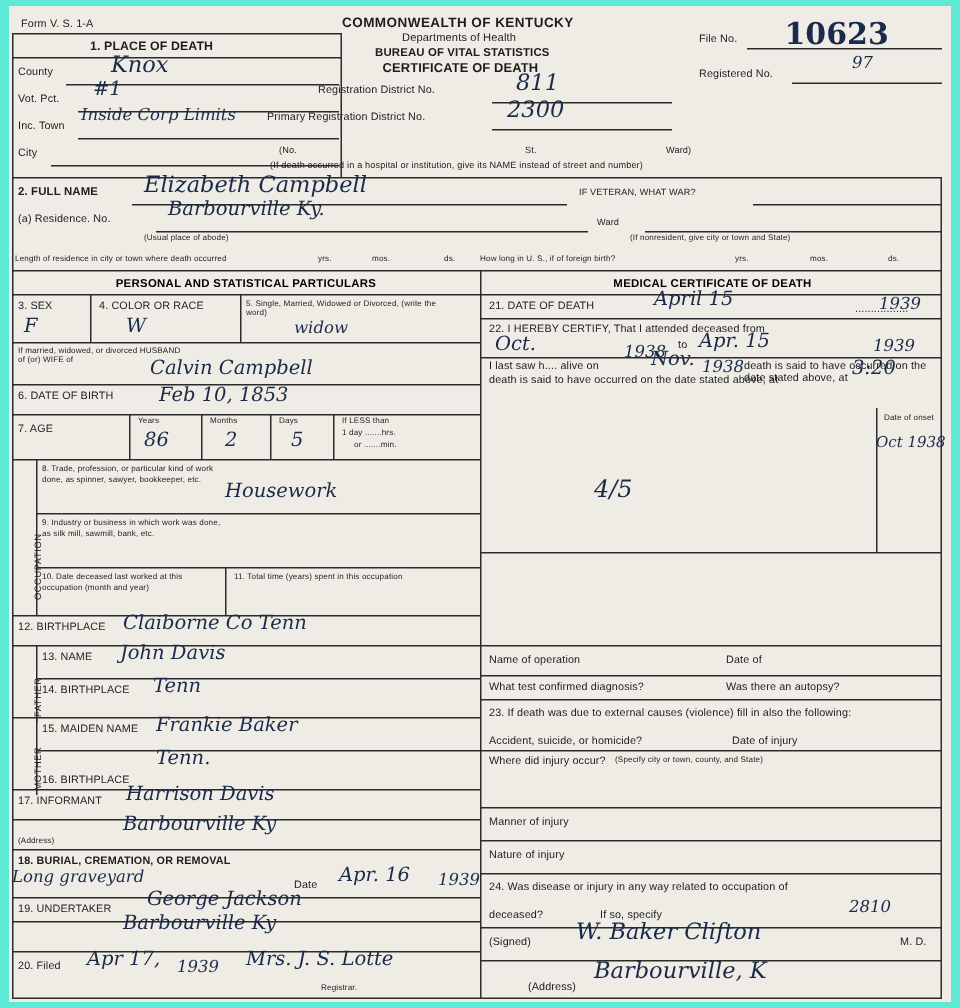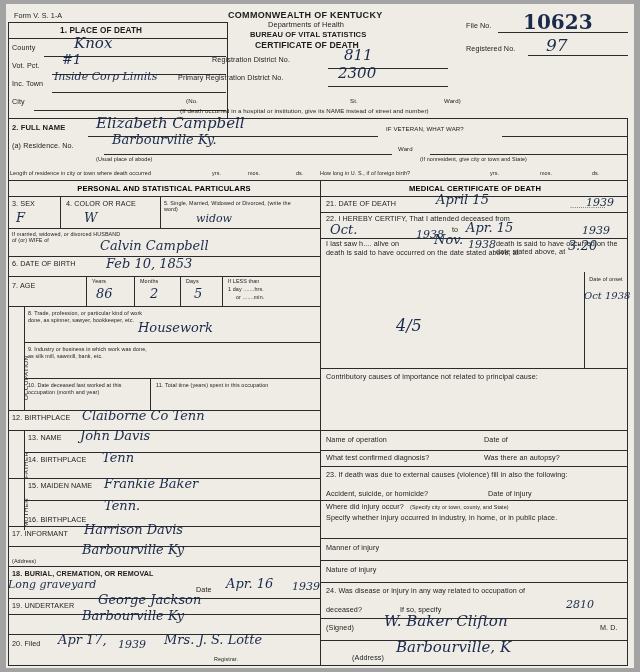--- a/index.html
+++ b/index.html
@@ -1,17 +1,17 @@
 <!DOCTYPE html>
 <html><head>
 <meta charset="utf-8">
 <style>
   html,body{margin:0;padding:0;background:#d9d7d0;}
   body{font-family:"Liberation Sans",sans-serif;}
-  #page{position:relative;width:640px;height:672px;background:#a3a3a3;overflow:hidden;}
+  #page{position:relative;width:640px;height:672px;background:#5eead4;overflow:hidden;}
   .sheet{position:absolute;left:6px;top:4px;width:628px;height:664px;background:#efece5;
          border:1px solid #8a8madd;}
   .txt{position:absolute;font-size:7.2px;color:#1c1c1c;line-height:1.12;letter-spacing:.1px;}
   .tiny{font-size:6.1px;}
   .xtiny{font-size:5.4px;}
   .b{font-weight:bold;}
   .ctr{text-align:center;}
   .hw{position:absolute;font-family:"DejaVu Serif",serif;font-style:italic;color:#1a2a4a;
       font-size:13px;white-space:nowrap;}
   .hw.s{font-size:11px;}
@@ -33,21 +33,21 @@
   <div class="txt b" style="left:228px;top:10px;font-size:9px;letter-spacing:.3px;">COMMONWEALTH OF KENTUCKY</div>
   <div class="txt" style="left:268px;top:21px;font-size:7.4px;">Departments of Health</div>
   <div class="txt b" style="left:250px;top:31px;font-size:7.6px;">BUREAU OF VITAL STATISTICS</div>
   <div class="txt b" style="left:255px;top:41px;font-size:8.6px;">CERTIFICATE OF DEATH</div>
 
   <div class="txt" style="left:466px;top:22px;">File No.</div>
   <div class="fileno" style="left:512px;top:10px;font-size:20px;margin-left:11px;">10623</div>
   <div class="hline" style="left:498px;top:32px;width:130px;"></div>
 
   <div class="txt" style="left:466px;top:45px;">Registered No.</div>
-  <div class="hw" style="left:546px;top:35px;font-size:17px;">97</div>
+  <div class="hw" style="left:568px;top:35px;font-size:11px;">97</div>
   <div class="hline" style="left:528px;top:55px;width:100px;"></div>
 
   <div class="hline" style="left:8px;top:22px;width:220px;"></div>
   <div class="txt b" style="left:60px;top:26px;font-size:8.2px;">1. PLACE OF DEATH</div>
 
   <div class="hline" style="left:8px;top:38px;width:220px;"></div>
 
   <div class="txt" style="left:12px;top:44px;">County</div>
   <div class="hw l" style="left:74px;top:34px;">Knox</div>
   <div class="hline" style="left:44px;top:56px;width:182px;"></div>
@@ -144,21 +144,21 @@
   <div class="vline" style="left:86px;top:276px;height:30px;"></div>
   <div class="vline" style="left:134px;top:276px;height:30px;"></div>
   <div class="vline" style="left:180px;top:276px;height:30px;"></div>
   <div class="vline" style="left:222px;top:276px;height:30px;"></div>
   <div class="hline" style="left:8px;top:306px;width:312px;"></div>
 
   <div class="vline" style="left:24px;top:306px;height:104px;"></div>
   <div class="rot" style="left:22px;top:400px;">OCCUPATION</div>
 
   <div class="txt xtiny" style="left:28px;top:310px;width:120px;line-height:1.3;">8. Trade, profession, or particular kind of work done, as spinner, sawyer, bookkeeper, etc.</div>
-  <div class="hw" style="left:138px;top:320px;">Housework</div>
+  <div class="hw" style="left:150px;top:320px;">Housework</div>
   <div class="hline" style="left:24px;top:342px;width:296px;"></div>
 
   <div class="txt xtiny" style="left:28px;top:346px;width:120px;line-height:1.3;">9. Industry or business in which work was done, as silk mill, sawmill, bank, etc.</div>
   <div class="hw" style="left:224px;top:344px;"></div>
   <div class="hline" style="left:24px;top:378px;width:296px;"></div>
 
   <div class="txt xtiny" style="left:28px;top:382px;width:120px;line-height:1.3;">10. Date deceased last worked at this occupation (month and year)</div>
   <div class="txt xtiny" style="left:156px;top:382px;width:120px;line-height:1.3;">11. Total time (years) spent in this occupation</div>
   <div class="vline" style="left:150px;top:378px;height:32px;"></div>
   <div class="hline" style="left:8px;top:410px;width:312px;"></div>
@@ -232,39 +232,37 @@
   <div class="hw" style="left:568px;top:238px;">3:20</div>
   <div class="txt" style="left:326px;top:249px;width:300px;">death is said to have occurred on the date stated above, at</div>
 
   <div class="vline" style="left:584px;top:272px;height:96px;"></div>
   <div class="txt xtiny ctr" style="left:586px;top:276px;width:40px;">Date of onset</div>
   <div class="hw s" style="left:584px;top:290px;font-size:10px;">Oct 1938</div>
 
   <div class="hw" style="left:396px;top:316px;font-size:16px;">4/5</div>
   <div class="hline" style="left:320px;top:368px;width:308px;"></div>
 
-  <div class="txt" style="left:326px;top:372px;width:250px;line-height:1.3;">Contributory causes of importance not related to principal cause:</div>
   <div class="hline" style="left:320px;top:430px;width:308px;"></div>
 
   <div class="txt" style="left:326px;top:436px;">Name of operation</div>
   <div class="txt" style="left:484px;top:436px;">Date of</div>
   <div class="hline" style="left:320px;top:450px;width:308px;"></div>
 
   <div class="txt" style="left:326px;top:454px;">What test confirmed diagnosis?</div>
   <div class="txt" style="left:484px;top:454px;">Was there an autopsy?</div>
   <div class="hline" style="left:320px;top:466px;width:308px;"></div>
 
   <div class="txt" style="left:326px;top:470px;width:290px;line-height:1.3;">23. If death was due to external causes (violence) fill in also the following:</div>
   <div class="txt" style="left:326px;top:490px;">Accident, suicide, or homicide?</div>
   <div class="txt" style="left:488px;top:490px;">Date of injury</div>
   <div class="hline" style="left:320px;top:500px;width:308px;"></div>
 
   <div class="txt" style="left:326px;top:503px;">Where did injury occur?</div>
   <div class="txt xtiny" style="left:410px;top:504px;">(Specify city or town, county, and State)</div>
-  <div class="txt" style="left:326px;top:513px;width:296px;line-height:1.3;">Specify whether injury occurred in industry, in home, or in public place.</div>
   <div class="hline" style="left:320px;top:538px;width:308px;"></div>
 
   <div class="txt" style="left:326px;top:544px;">Manner of injury</div>
   <div class="hline" style="left:320px;top:560px;width:308px;"></div>
   <div class="txt" style="left:326px;top:566px;">Nature of injury</div>
   <div class="hline" style="left:320px;top:582px;width:308px;"></div>
 
   <div class="txt" style="left:326px;top:586px;width:298px;line-height:1.3;">24. Was disease or injury in any way related to occupation of</div>
   <div class="txt" style="left:326px;top:606px;">deceased?</div>
   <div class="txt" style="left:400px;top:606px;">If so, specify</div>

